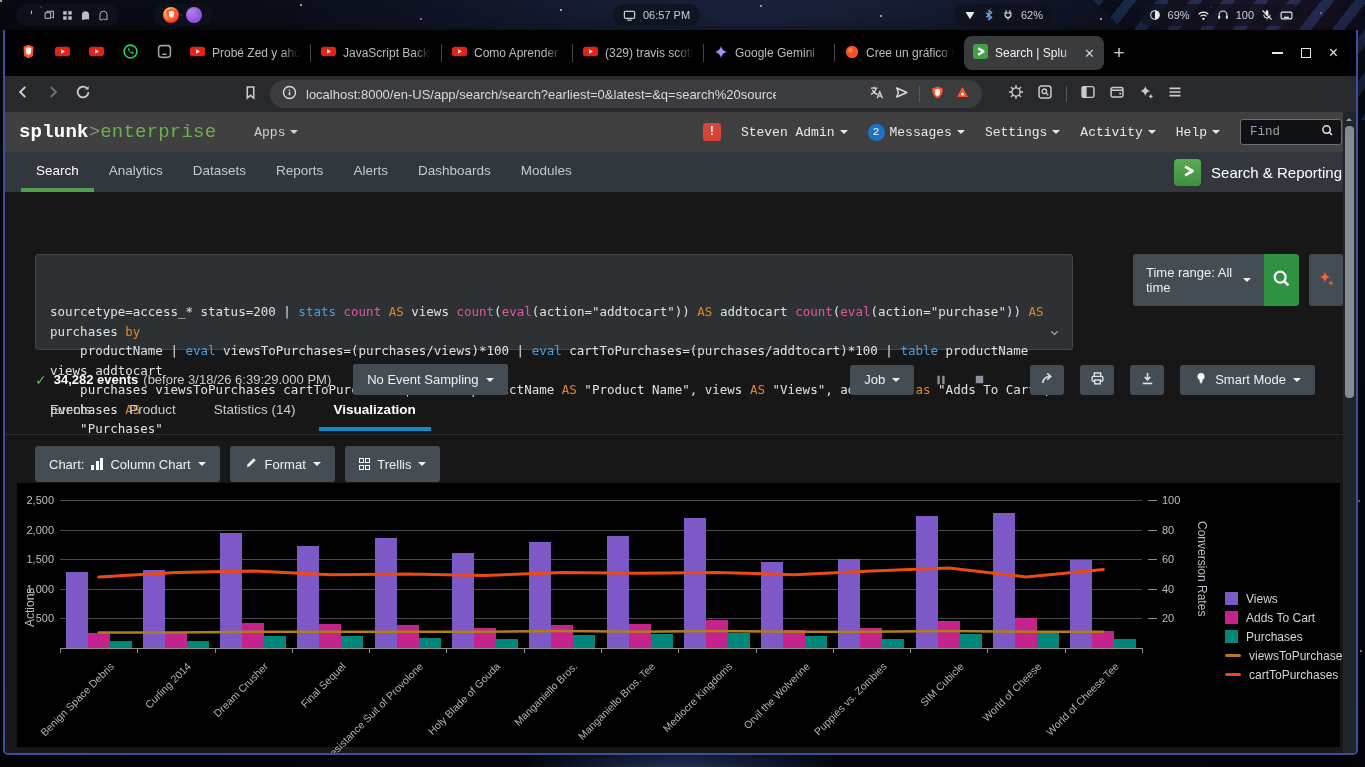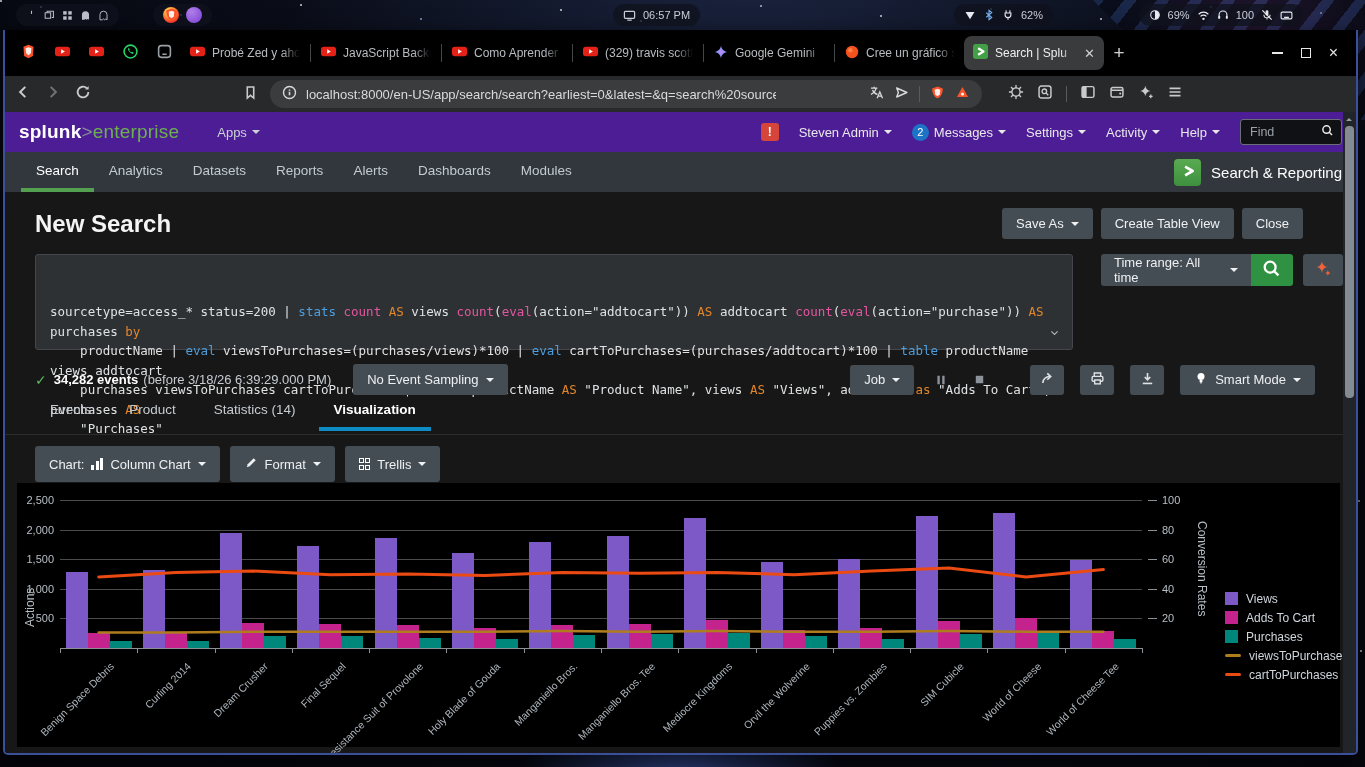--- a/index.html
+++ b/index.html
@@ -51,21 +51,21 @@
   .wc-min { width:11px; height:2px; background:#e8e8ea; }
   .wc-max { width:10px; height:10px; border:1.6px solid #e8e8ea; }
   .wc-close { font-size:16px; line-height:1; }
   .urlrow { height:36px; background:#28292b; display:flex; align-items:center; padding:0 10px; gap:12px; color:#c9cacd; }
   .navic { display:flex; align-items:center; gap:14px; }
   .urlpill { width:712px; height:28px; background:#3b3c3e; border-radius:14px; display:flex; align-items:center; padding:0 12px; gap:9px; color:#d9dadc; font-size:13px; }
   .urltxt { white-space:nowrap; overflow:hidden; max-width:470px; }
   .upsep { width:1px; height:16px; background:#5a5b5e; }
   .brwright { display:flex; align-items:center; gap:13px; margin-left:14px; color:#c9cacd; }
   
-  .splunkbar { height:40px; background:#4c1d95; display:flex; align-items:center; padding:0 14px; color:#e8e8ea; font-size:13px; position:relative; }
+  .splunkbar { height:40px; background:#404040; display:flex; align-items:center; padding:0 14px; color:#e8e8ea; font-size:13px; position:relative;font-family:Liberation Mono, monospace; }
   .slogo { font-size:19px; letter-spacing:.2px; }
   .slogo b { color:#fff; font-weight:800; }
   .slogo .gt { color:#89909a; font-weight:400; }
   .slogo .ent { color:#6db14e; font-weight:400; }
   .apps { margin-left:38px; color:#cdd2d8; display:flex; align-items:center; gap:5px; }
   .sb-right { margin-left:auto; display:flex; align-items:center; gap:20px; }
   .alertbadge { width:18px; height:18px; background:#d6453a; border-radius:3px; color:#fff; font-weight:bold; font-size:12px; display:flex; align-items:center; justify-content:center; }
   .msgbadge { width:17px; height:17px; background:#1d74c6; border-radius:50%; color:#fff; font-size:11px; display:flex; align-items:center; justify-content:center; }
   .menuitem { display:flex; align-items:center; gap:5px; }
   .findbox { width:102px; height:26px; border:1px solid #696f76; border-radius:3px; background:#101114; display:flex; align-items:center; padding:0 7px; gap:6px; }
@@ -82,21 +82,21 @@
   .page-scrollbar { position:absolute; top:82px; right:0; bottom:0; width:13px; background:#212429; z-index:4; }
   .page-scrollbar .arrow { position:absolute; top:3px; left:3px; width:0; height:0; border:3.5px solid transparent; border-bottom-color:#9aa0a6; }
   .page-scrollbar .thumb { position:absolute; top:14px; left:2px; width:9px; height:272px; background:#858b93; border-radius:4px; }
   .row-title { position:absolute; top:16px; left:30px; right:40px; display:flex; align-items:center; }
   .page-title { color:#f4f4f5; font-size:24px; font-weight:bold; }
   .hbtns { margin-left:auto; display:flex; gap:8px; }
   .btn { background:#454d54; color:#eef0f2; border-radius:3px; font-size:13px; display:flex; align-items:center; justify-content:center; gap:7px; padding:0 14px; height:31px; }
   .editor { position:absolute; left:30px; top:62px; width:1038px; height:96px; background:#2e3134; border:1px solid #43474b; border-radius:3px; padding:8px 14px; font-family:"DejaVu Sans Mono",monospace; font-size:12.5px; line-height:19.5px; color:#dfe1e3; white-space:pre-wrap; }
   .editor .chev { position:absolute; right:10px; bottom:4px; color:#aeb3b8; }
   .c-cmd { color:#4d9ede; } .c-fn { color:#e256a0; } .c-kw { color:#e28629; } .c-base { color:#dfe1e3; }
-  .editor-controls { position:absolute; left:1096px; top:62px; display:flex; height:32px; }
+  .editor-controls { position:absolute; left:1128px; top:62px; display:flex; height:52px; }
   .btn-time { background:#454d54; color:#eef0f2; border-radius:3px 0 0 3px; font-size:13px; display:flex; align-items:center; gap:7px; padding:0 13px; }
   .btn-search { width:44px; background:#2f9142; border-radius:0 3px 3px 0; display:flex; align-items:center; justify-content:center; color:#fff; }
   .btn-ai { width:42px; background:#454d54; border-radius:3px; margin-left:10px; display:flex; align-items:center; justify-content:center; }
   .status-row { position:absolute; top:172px; left:30px; right:28px; display:flex; align-items:center; font-size:13px; color:#c6ccd2; }
   .ev-check { color:#5cb85c; margin-right:7px; font-size:14px; }
   .ev-count { color:#fff; font-weight:bold; margin-right:5px; }
   .btn-sampling { margin-left:22px; height:31px; }
   .job-group { margin-left:auto; display:flex; align-items:center; gap:16px;justify-content:flex-end; }
   .icobtn { width:34px; height:30px; background:#454d54; border-radius:3px; display:flex; align-items:center; justify-content:center; color:#dfe3e7; }
   .plainico { color:#8b929a; width:22px; display:flex; justify-content:center; }
@@ -464,35 +464,20 @@
       <span class="gsq">
           <span class="ic"><svg width="16" height="16" viewBox="0 0 14 14" fill="none">
               <path d="M4.5 3.2L11 7l-6.5 3.8" stroke="#fff" stroke-width="2.4" stroke-linejoin="round"></path>
             </svg></span>
         </span>
       <span>Search &amp; Reporting</span>
     </div>
   </div>
 
   <div class="content">
-    <div class="row-title">
-      <div class="page-title">New Search</div>
-      <div class="hbtns" id="header-btns">
-          <span class="btn">
-            <span>Save As</span>
-            <span class="caret"></span>
-          </span>
-          <span class="btn">
-            <span>Create Table View</span>
-          </span>
-          <span class="btn">
-            <span>Close</span>
-          </span>
-        </div>
-    </div>
 
     <div class="editor" id="query-editor">
       <div><span class="c-base">sourcetype=access_* status=200 | </span><span class="c-cmd">stats</span><span class="c-base"> </span><span class="c-fn">count</span><span class="c-base"> </span><span class="c-kw">AS</span><span class="c-base"> views </span><span class="c-fn">count</span><span class="c-base">(</span><span class="c-fn">eval</span><span class="c-base">(action="addtocart")) </span><span class="c-kw">AS</span><span class="c-base"> addtocart </span><span class="c-fn">count</span><span class="c-base">(</span><span class="c-fn">eval</span><span class="c-base">(action="purchase")) </span><span class="c-kw">AS</span><span class="c-base"> purchases </span><span class="c-kw">by</span></div><div><span class="c-base">    productName | </span><span class="c-cmd">eval</span><span class="c-base"> viewsToPurchases=(purchases/views)*100 | </span><span class="c-cmd">eval</span><span class="c-base"> cartToPurchases=(purchases/addtocart)*100 | </span><span class="c-cmd">table</span><span class="c-base"> productName views addtocart</span></div><div><span class="c-base">    purchases viewsToPurchases cartToPurchases | </span><span class="c-cmd">rename</span><span class="c-base"> productName </span><span class="c-kw">AS</span><span class="c-base"> "Product Name", views </span><span class="c-kw">AS</span><span class="c-base"> "Views", addtocart </span><span class="c-kw">as</span><span class="c-base"> "Adds To Cart", purchases </span><span class="c-kw">AS</span></div><div><span class="c-base">    "Purchases"</span></div><span class="chev"><span class="ic"><svg width="15" height="11" viewBox="0 0 14 14" fill="none">
               <path d="M3 3l4 4 4-4" stroke="currentColor" stroke-width="1.5"></path>
             </svg></span></span>
     </div>
 
     <div class="editor-controls">
       <div class="btn-time">
         <span>Time range: All time</span>

